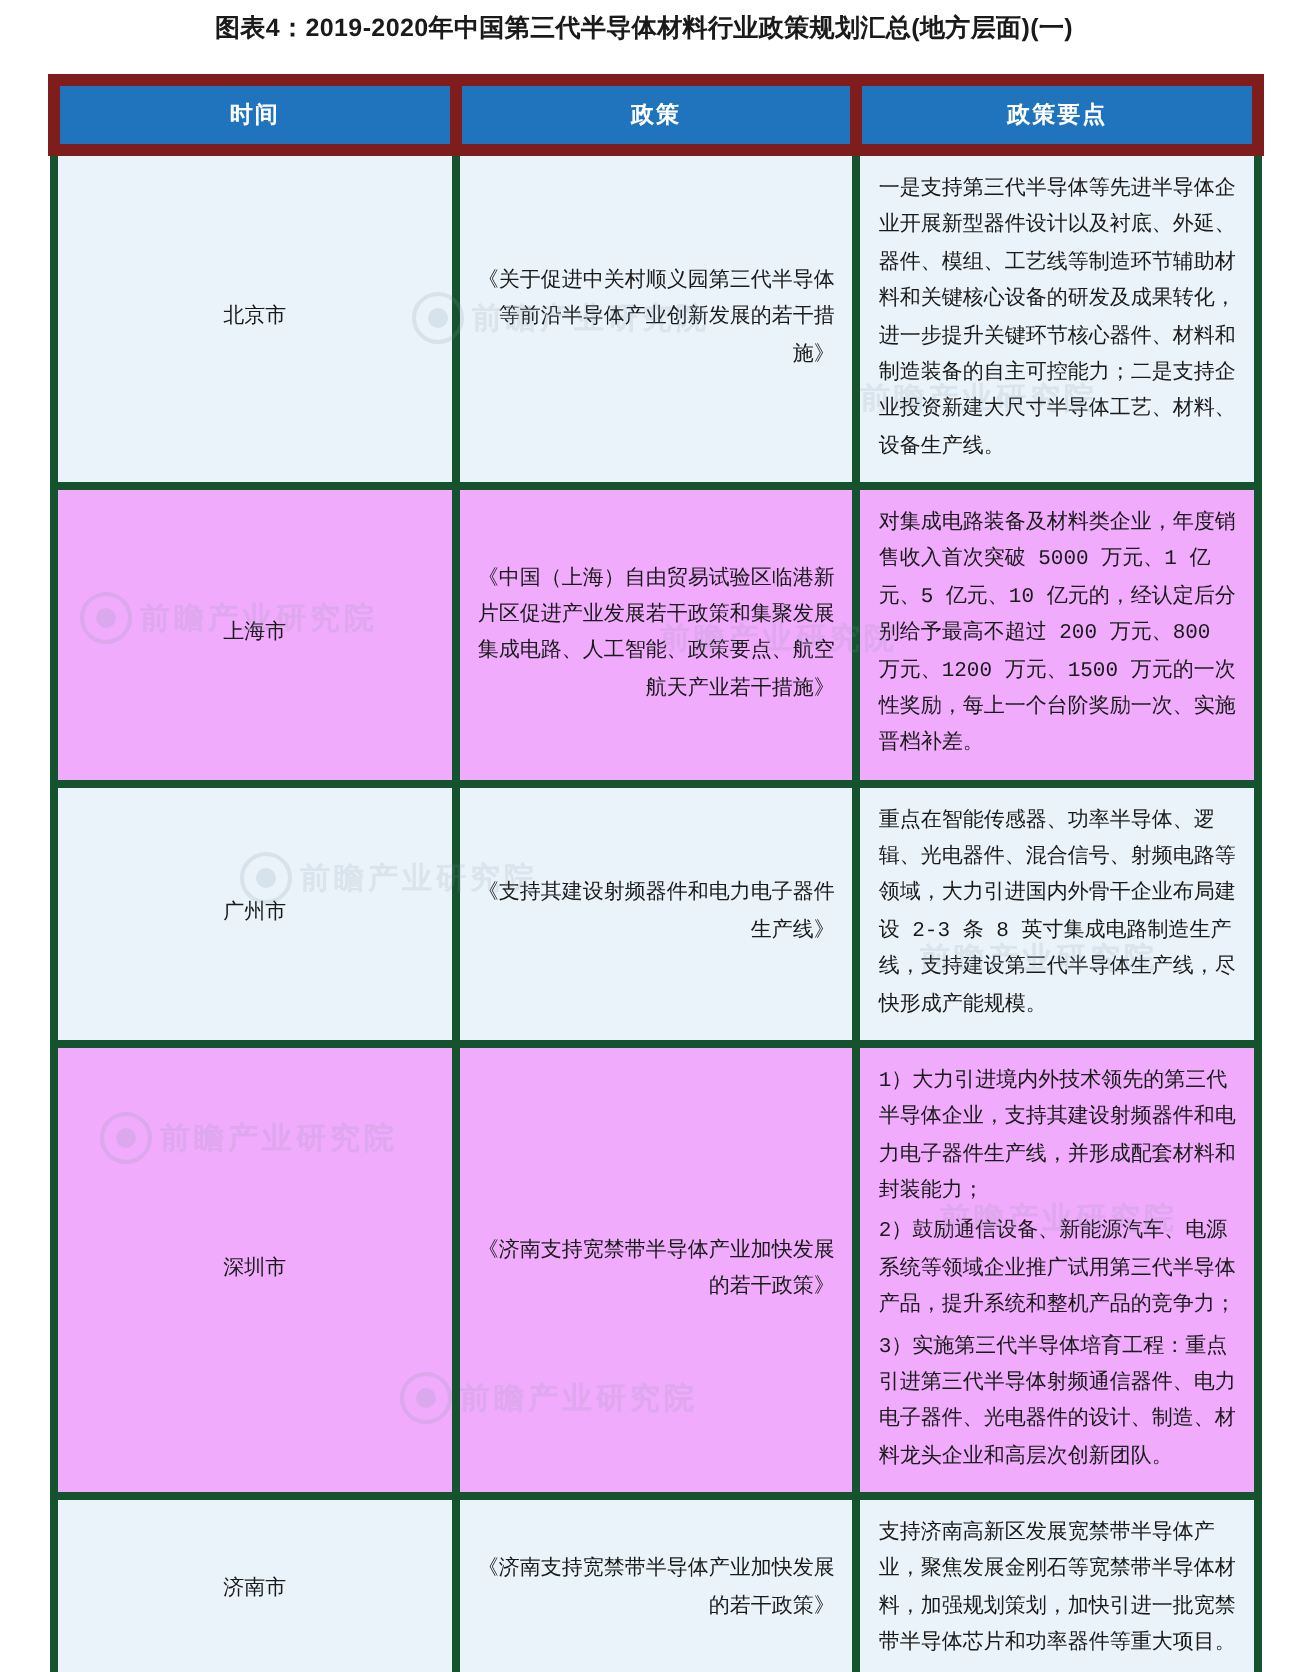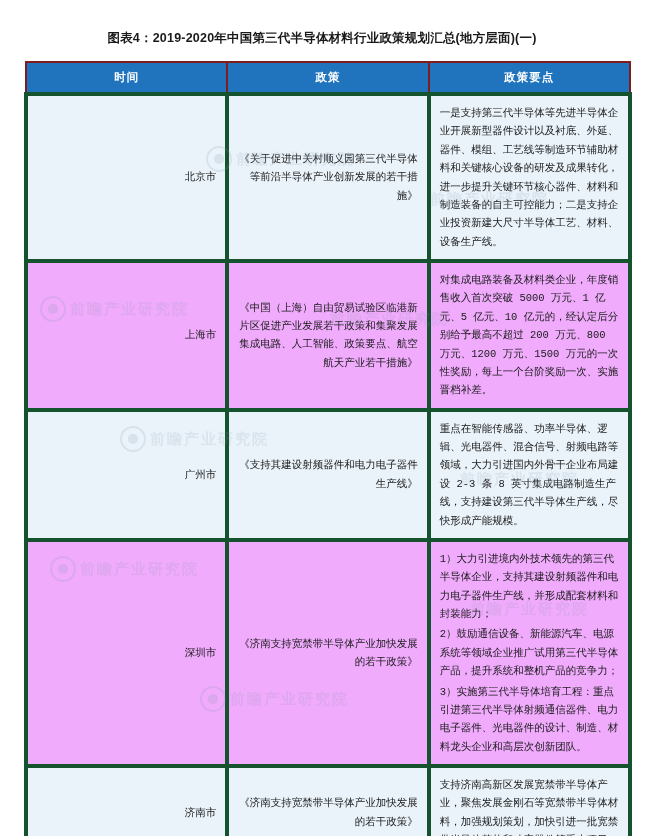--- a/index.html
+++ b/index.html
@@ -13,21 +13,21 @@
     font-family: "Liberation Sans", sans-serif;
     color: #1a1a1a;
     position: relative;
     overflow: hidden;
   }
   .page {
     position: relative;
     width: 644px;
     height: 836px;
     box-sizing: border-box;
-    padding: 26px 24px 0 24px;
+    padding: 2px 24px 0 24px;
   }
   .doc-title {
     text-align: center;
     font-size: 12.5px;
     font-weight: bold;
     color: #1a1a1a;
     letter-spacing: 0.2px;
     margin-bottom: 14px;
     margin-top: 4px;
   }
@@ -37,35 +37,35 @@
     border-collapse: collapse;
     table-layout: fixed;
   }
   table.policy-table th {
     background: #1f74bd;
     color: #ffffff;
     font-size: 11.5px;
     font-weight: bold;
     text-align: center;
     padding: 7px 4px;
-    border: 2px solid #7f1d1d;
+    border: 6px solid #7f1d1d;
     letter-spacing: 1px;
   }
   table.policy-table td {
     border: 4px solid #14532d;
     font-size: 10.5px;
     line-height: 1.75;
     padding: 8px 9px;
     vertical-align: middle;
     color: #1a1a1a;
     font-family: Liberation Mono, monospace;
   }
   td.col-time {
     width: 62px;
-    text-align: right;
+    text-align: center;
     vertical-align: middle;
     font-size: 11px;
   }
   td.col-policy {
     width: 148px;
     text-align: right;
     vertical-align: middle;
   }
   td.col-points {
     text-align: left;

